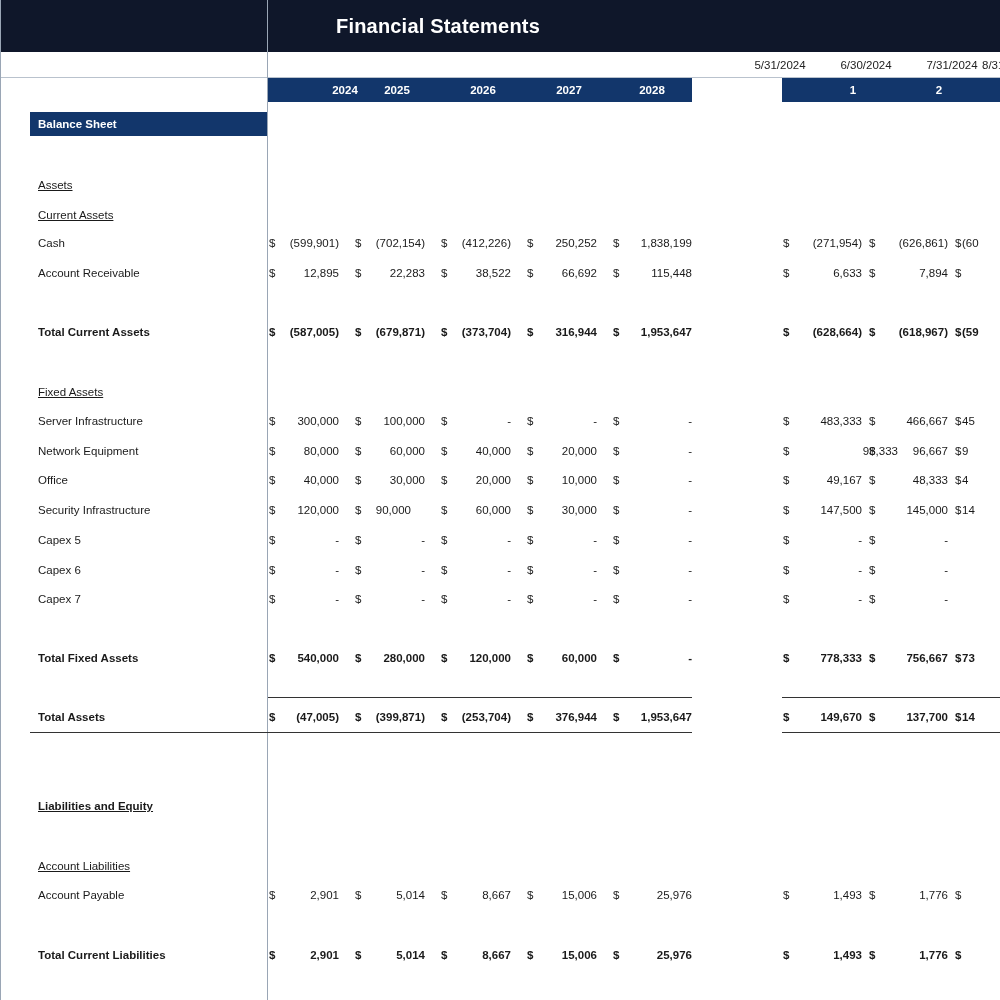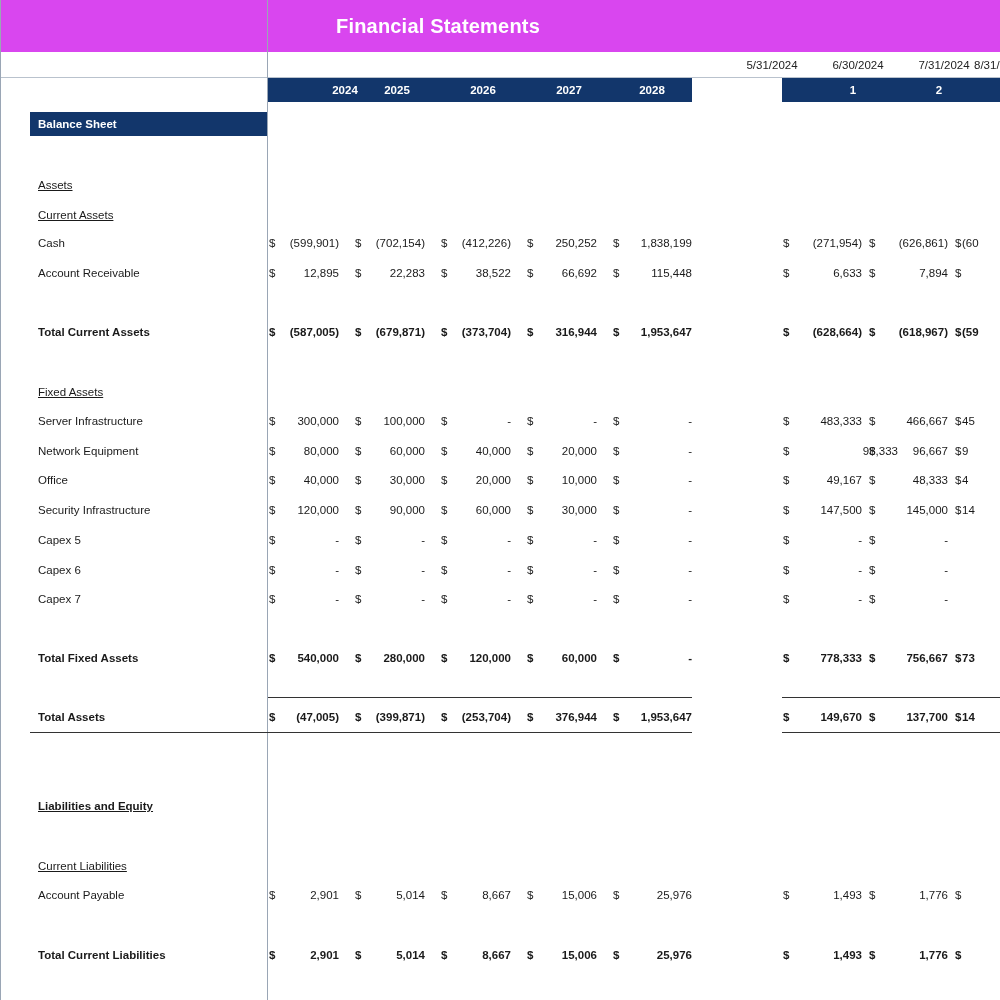--- a/index.html
+++ b/index.html
@@ -19,38 +19,38 @@
     position: relative;
     width: 1000px;
     height: 1000px;
   }
 
   
   .title-band {
     position: absolute;
     left: 0; top: 0;
     width: 1000px; height: 52px;
-    background: #d946ef;
+    background: #0f172a;
   }
   .title-band .title-text {
     position: absolute;
     left: 268px; top: 0;
     width: 340px; height: 52px;
     line-height: 52px;
     text-align: center;
     color: #ffffff;
     font-size: 20px;
     font-weight: bold;
     letter-spacing: .2px;
   }
 
   
   .date-row {
     position: absolute;
-    left: 8px; top: 52px;
+    left: 16px; top: 52px;
     height: 26px;
     width: 888px;
   }
   .date-cell {
     position: absolute;
     top: 0;
     height: 26px;
     line-height: 26px;
     text-align: center;
     font-size: 11.5px;
@@ -327,21 +327,21 @@
     <div class="num" style="left:876px;width:72px;">48,333</div>
     <div class="dollar" style="left:955px;">$</div>
     <div class="num" style="left:962px;width:42px;text-align:left;">4</div>
   </div>
 
   <div class="row" style="top:495px;">
     <div class="label">Security Infrastructure</div>
     <div class="dollar" style="left:269px;">$</div>
     <div class="num" style="left:276px;width:63px;">120,000</div>
     <div class="dollar" style="left:355px;">$</div>
-    <div class="num" style="left:362px;width:63px;">90,000</div>
+    <div class="num" style="left:348px;width:63px;">90,000</div>
     <div class="dollar" style="left:441px;">$</div>
     <div class="num" style="left:448px;width:63px;">60,000</div>
     <div class="dollar" style="left:527px;">$</div>
     <div class="num" style="left:534px;width:63px;">30,000</div>
     <div class="dollar" style="left:613px;">$</div>
     <div class="num" style="left:620px;width:72px;">-</div>
     <div class="dollar" style="left:783px;">$</div>
     <div class="num" style="left:790px;width:72px;">147,500</div>
     <div class="dollar" style="left:869px;">$</div>
     <div class="num" style="left:876px;width:72px;">145,000</div>
@@ -447,21 +447,21 @@
   </div>
   <div class="rule" style="left:30px;top:732px;width:662px;"></div>
   <div class="rule" style="left:782px;top:732px;width:218px;"></div>
 
   <div class="row" style="top:791px;">
     <div class="label bold underline">Liabilities and Equity</div>
   </div>
 
 
   <div class="row" style="top:851px;">
-    <div class="label underline">Current Liabilities</div>
+    <div class="label underline">Account Liabilities</div>
   </div>
 
   <div class="row" style="top:880px;">
     <div class="label">Account Payable</div>
     <div class="dollar" style="left:269px;">$</div>
     <div class="num" style="left:276px;width:63px;">2,901</div>
     <div class="dollar" style="left:355px;">$</div>
     <div class="num" style="left:362px;width:63px;">5,014</div>
     <div class="dollar" style="left:441px;">$</div>
     <div class="num" style="left:448px;width:63px;">8,667</div>

